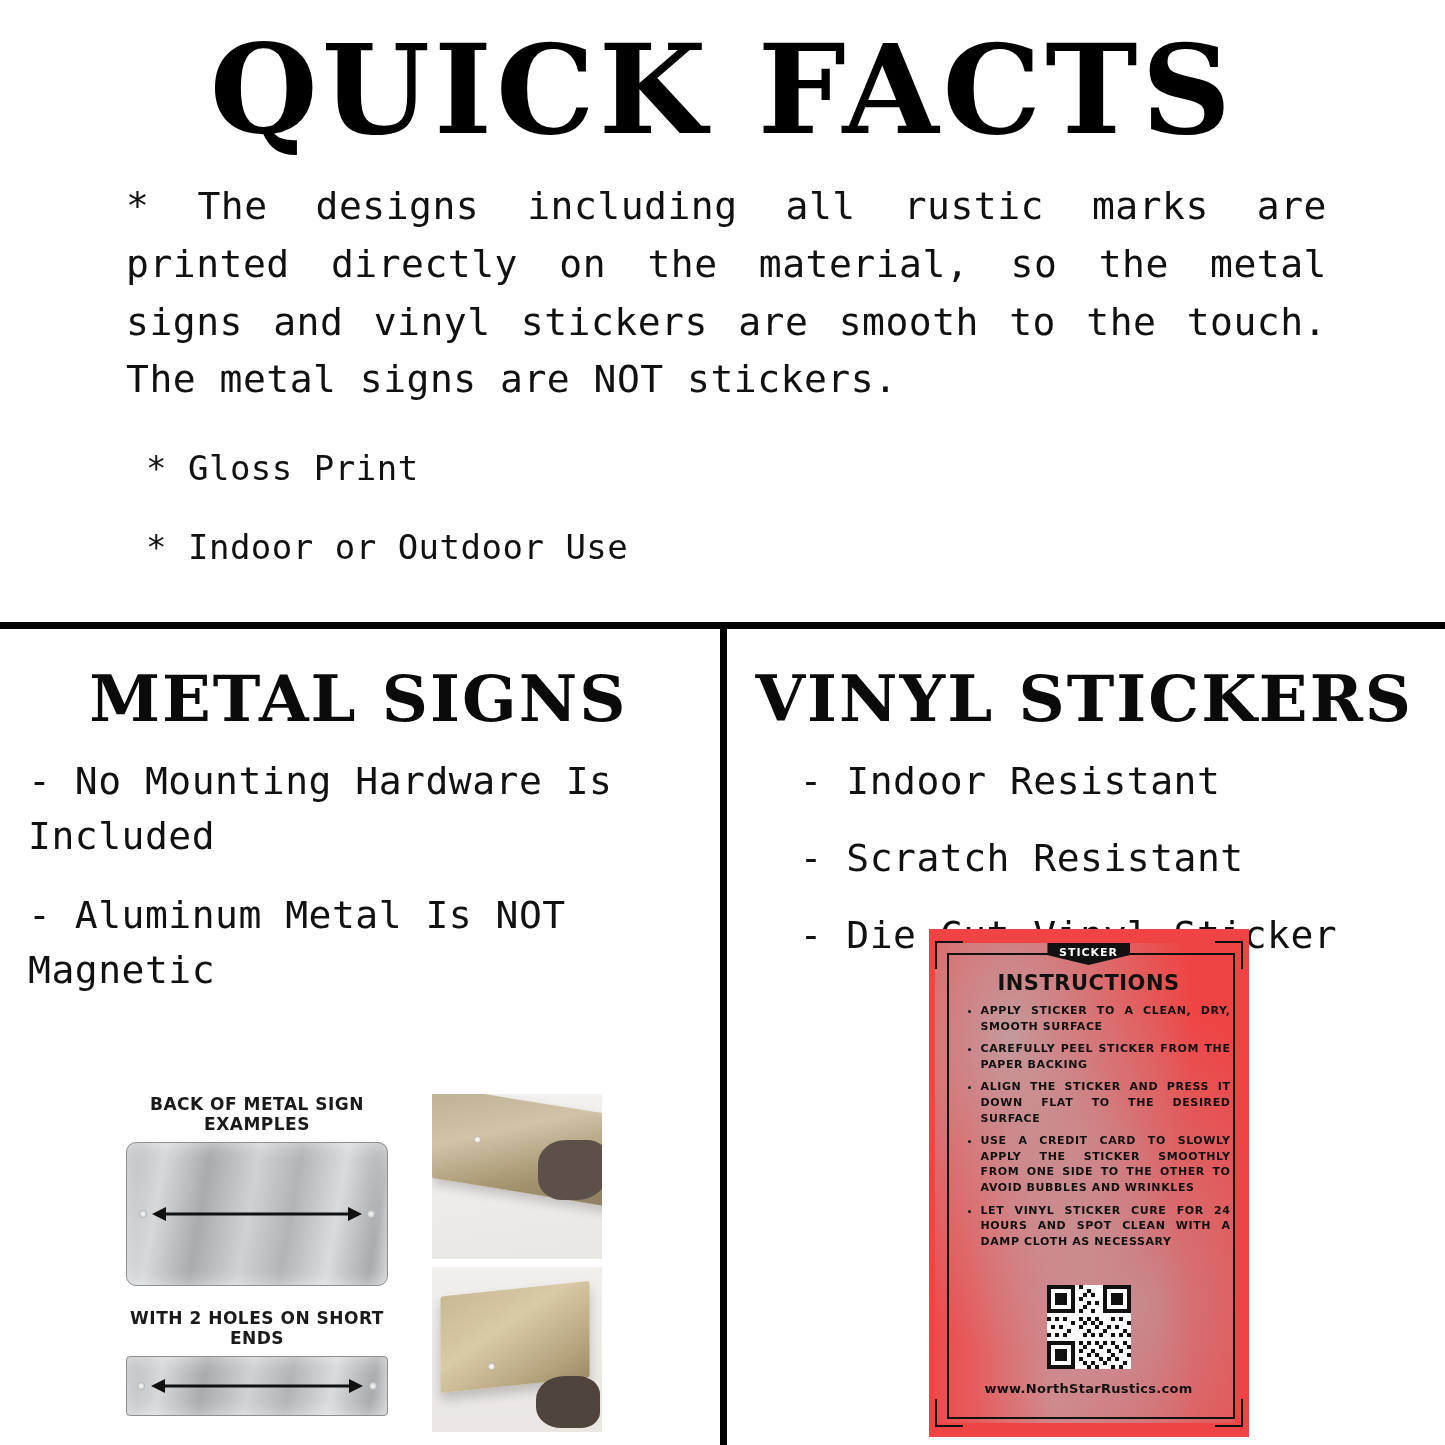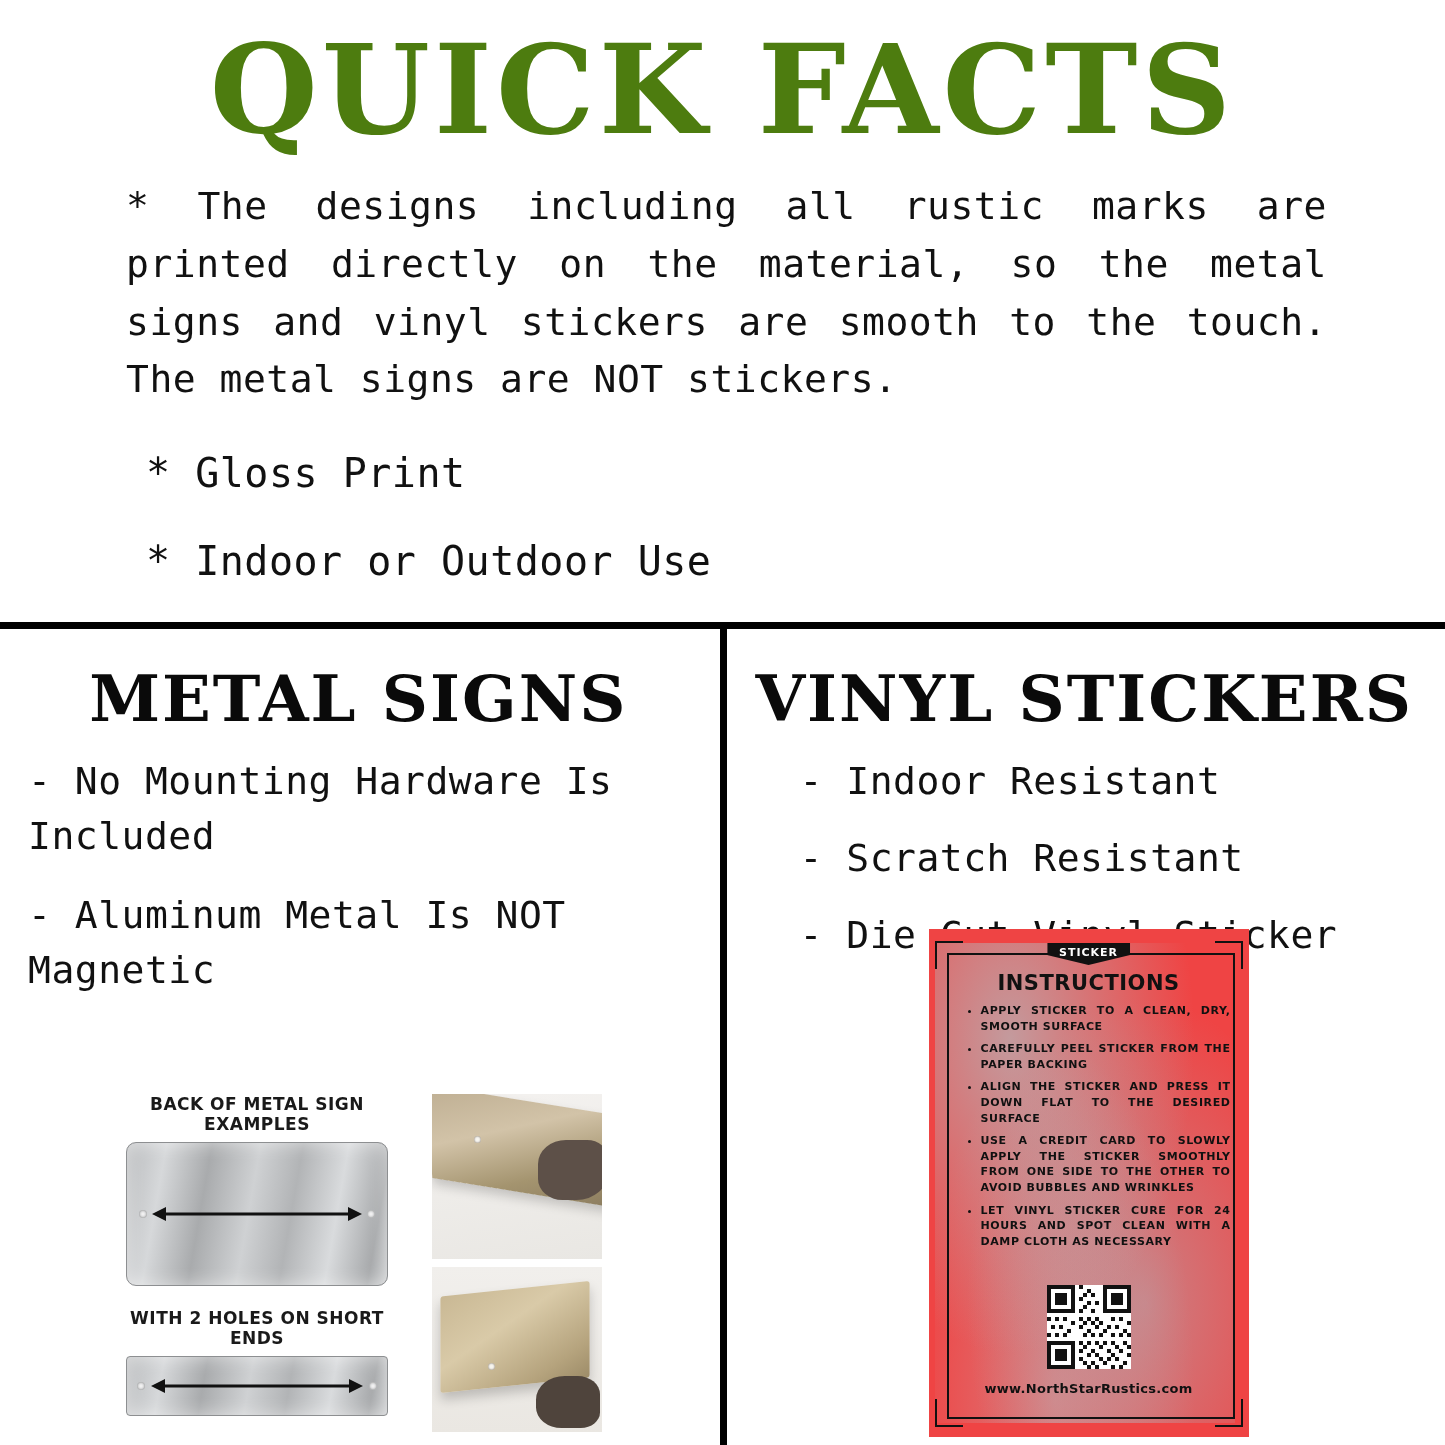--- a/index.html
+++ b/index.html
@@ -35,39 +35,39 @@
 
   .main-title {
     font-family: "DejaVu Serif", serif;
     font-weight: bold;
     font-size: 124px;
     letter-spacing: 4px;
     text-align: center;
     line-height: 1;
     margin: 0;
     padding-top: 28px;
-    color: #4d7c0f;
+    color: #000000;
   }
 
   .facts {
     padding: 26px 118px 0 126px;
   }
 
   .fact-paragraph {
     font-size: 38px;
     line-height: 1.52;
     letter-spacing: 0.5px;
     margin: 0 0 34px 0;
     text-align: justify;
     text-justify: inter-word;
     color: #111;
   }
 
   .fact-line {
-    font-size: 40px;
+    font-size: 34px;
     line-height: 1.5;
     letter-spacing: 0.5px;
     margin: 0 0 28px 0;
     padding-left: 20px;
     color: #111;
   }
 
   .divider-h {
     position: absolute;
     left: 0;

